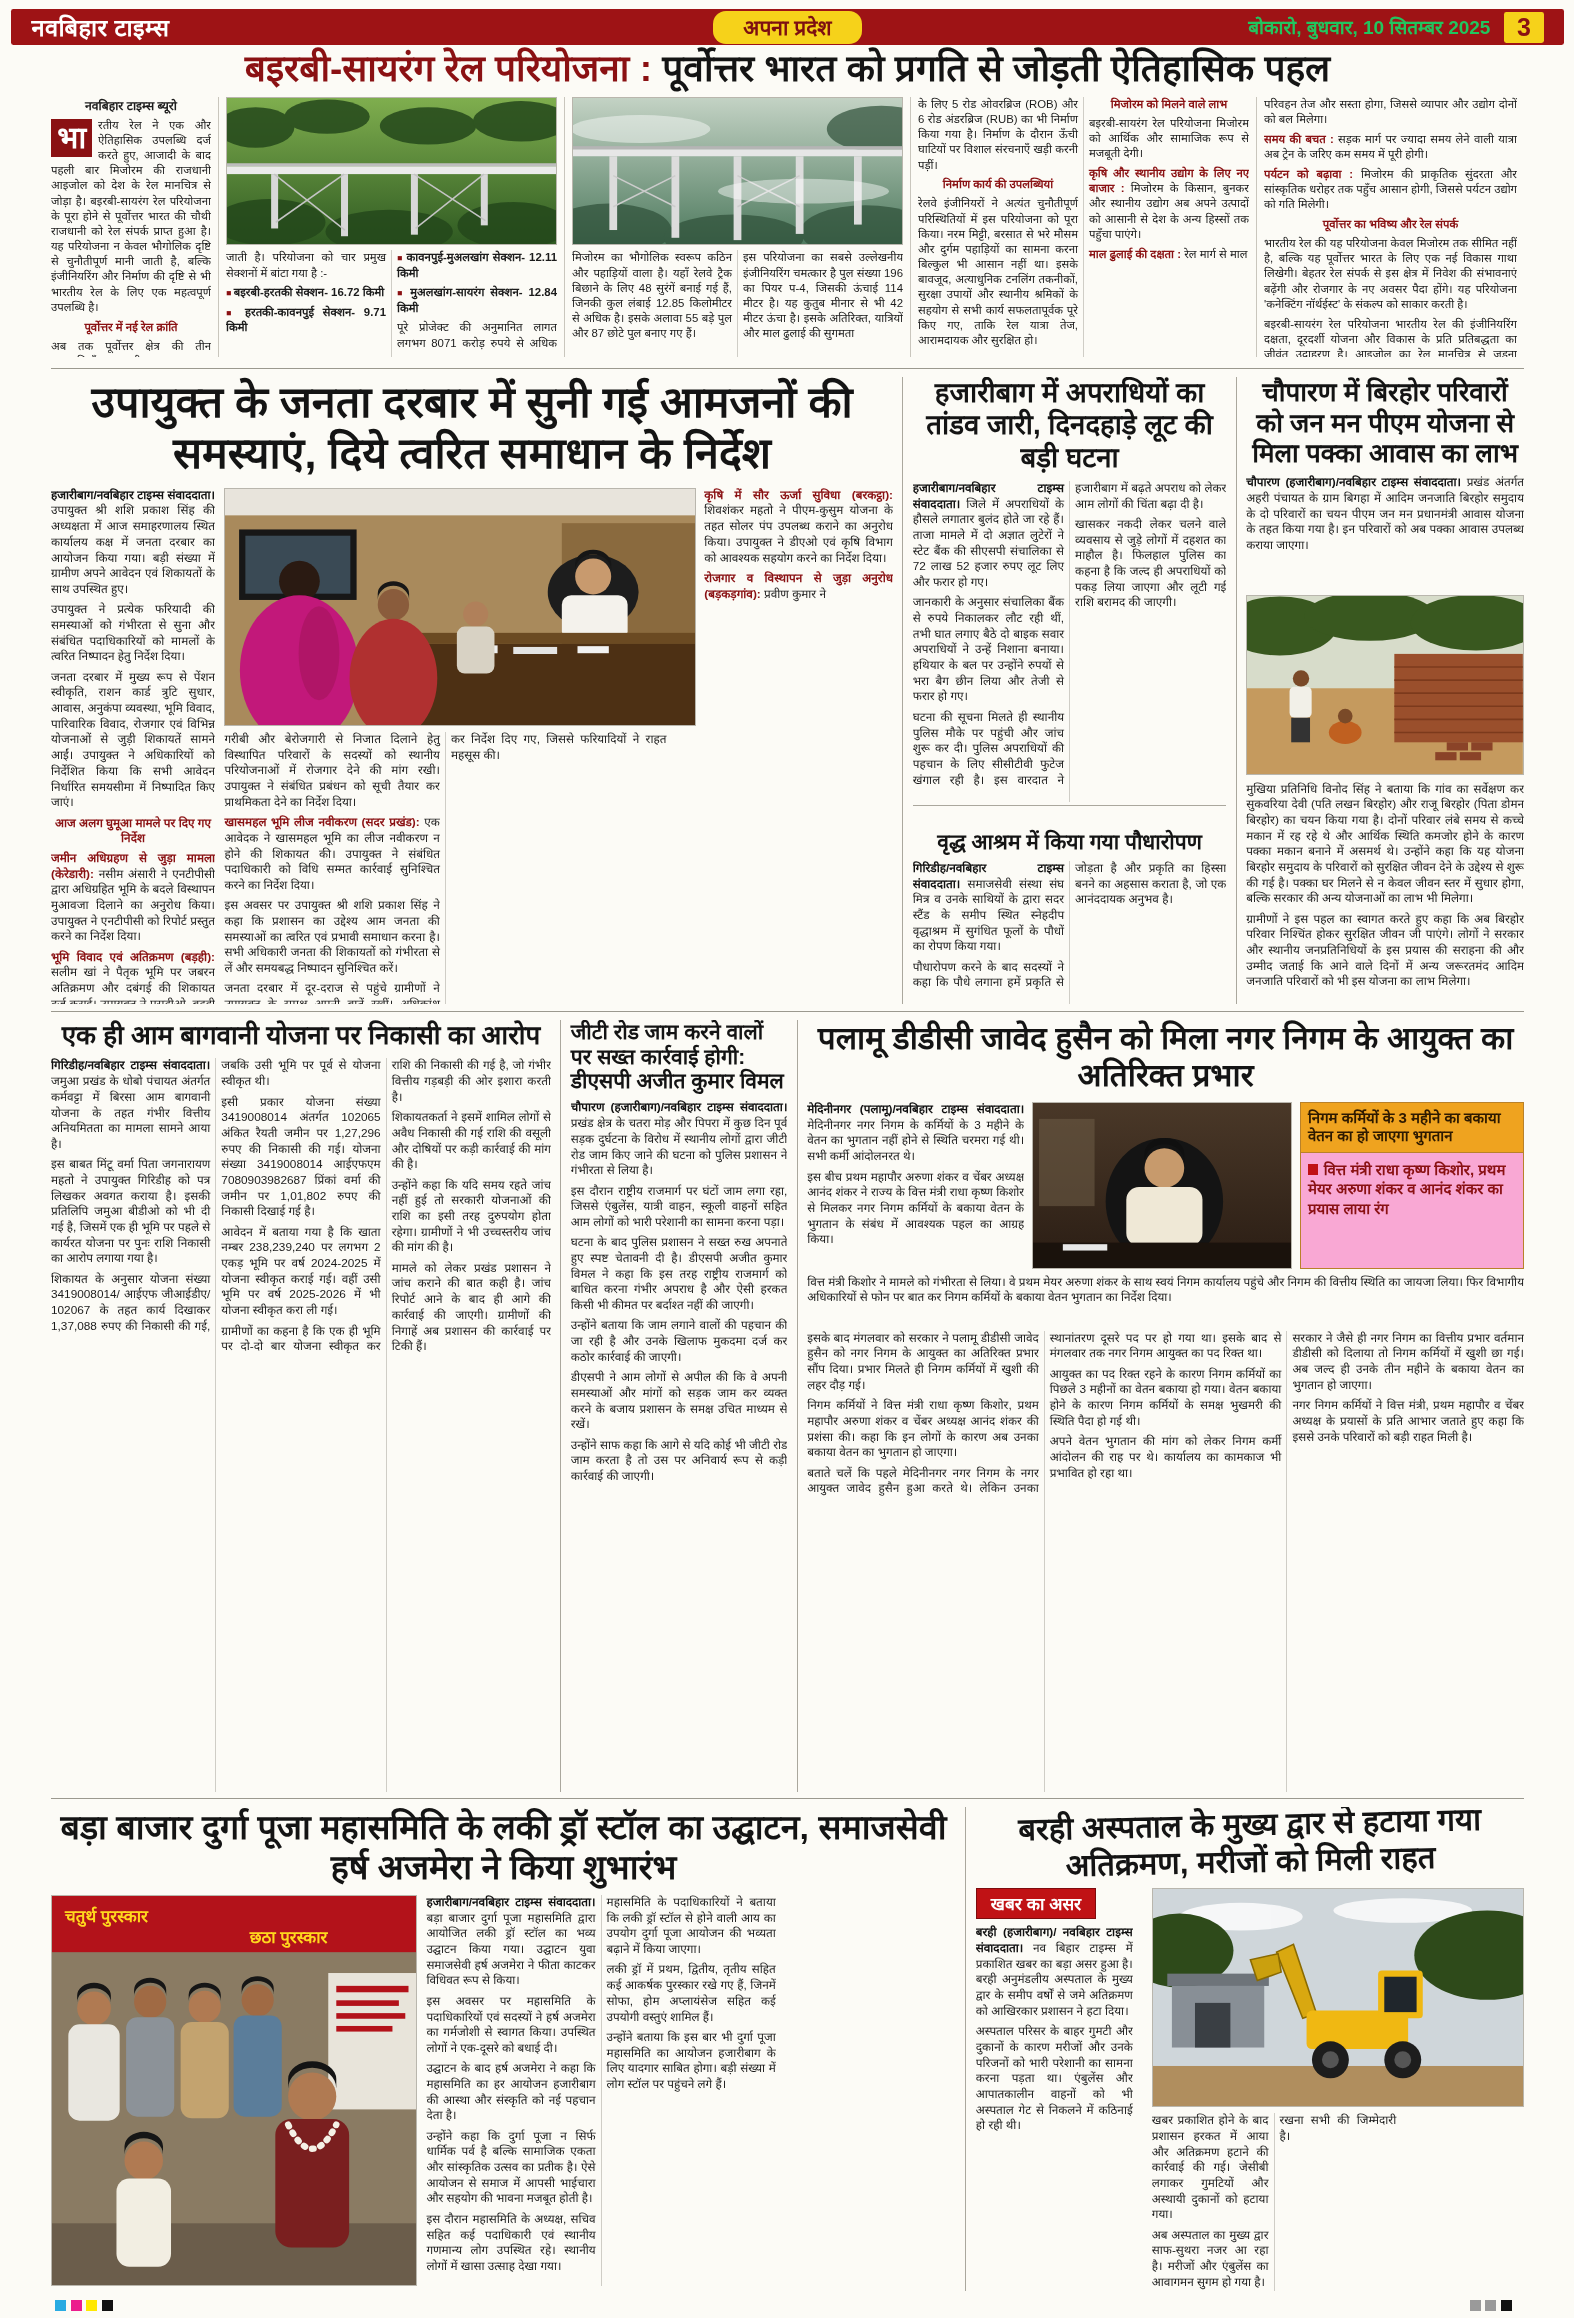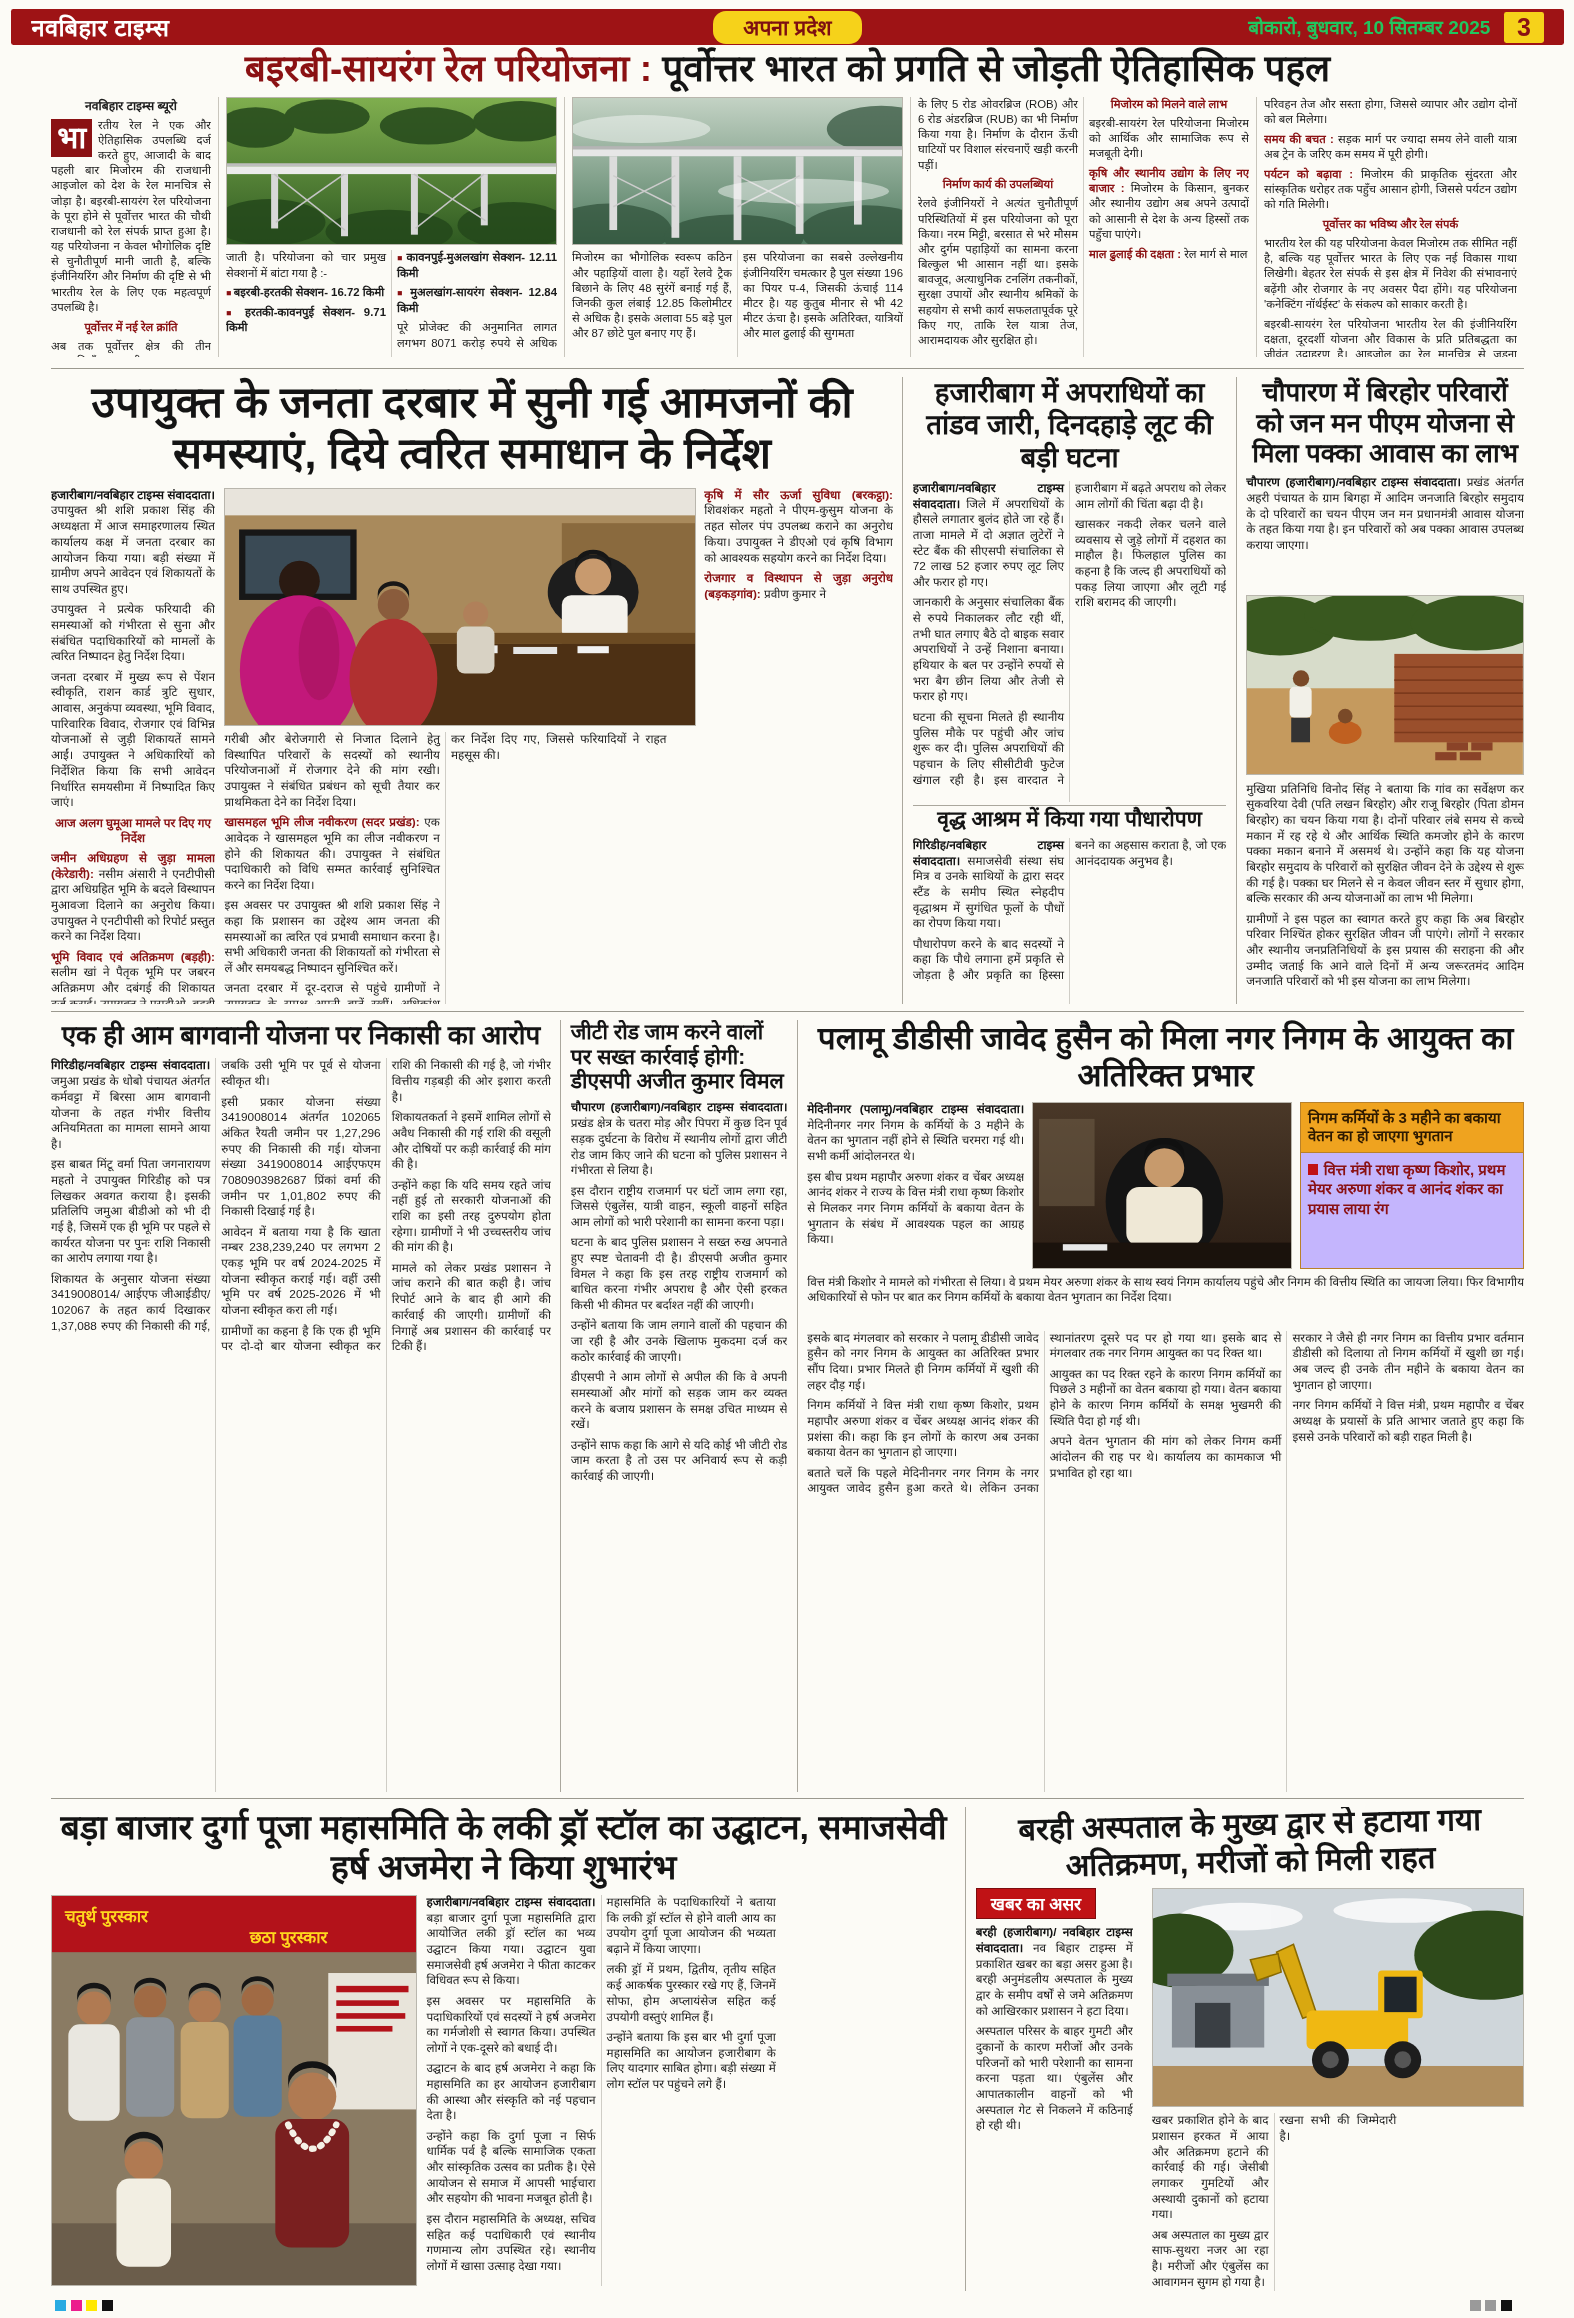--- a/index.html
+++ b/index.html
@@ -66,21 +66,21 @@
   .jd-row{display:flex;gap:7.9px}
   .jd-photo{width:472px;height:238px;flex:0 0 472px}
   .jd-side{flex:1;height:238px}
   .jd-below{margin-top:6.3px;height:calc(100% - 252px)}
 
   
   .loot{width:324px}
   .loot-head{font-size:27.6px;font-weight:800;text-align:center;margin-bottom:6.3px}
   .loot-body{height:321px}
   .inner-head{font-size:21px;font-weight:800;text-align:center;border-top:0.8px solid #aaa79d;
-              padding-top:1px;margin:3.1px 0 6.3px}
+              padding-top:24px;margin:3.1px 0 6.3px}
   .loot-sub{flex:1}
 
   
   .birhor{flex:1}
   .birhor-head{font-size:26px;font-weight:800;text-align:center;margin-bottom:6.3px}
   .birhor-intro{height:120px}
   .birhor-photo{height:180px;margin-bottom:6.3px}
   .birhor-rest{flex:1}
 
   
@@ -88,21 +88,21 @@
   .bagwani h2{font-size:26px;font-weight:800;text-align:center;margin-bottom:7.9px}
   .bagwani-body{flex:1;column-fill:balance}
   .gtroad{width:227px}
   .gtroad h2{font-size:21px;font-weight:800;margin-bottom:6.3px}
   .gtroad-body{flex:1}
   .palamu{flex:1}
   .palamu h2{font-size:31.5px;font-weight:700;text-align:center;margin-bottom:7.9px}
   .palamu-row{display:flex;gap:7.9px;height:167px}
   .palamu-colA{flex:0 0 217px;height:100%}
   .palamu-photo{flex:0 0 260px;height:100%}
-  .sidebox{flex:1;border:1.6px solid #b9812a;background:#c4b5fd}
+  .sidebox{flex:1;border:1.6px solid #b9812a;background:#f9a8d4}
   .sidebox-title{background:#efa31f;color:#2e1a00;font-weight:bold;font-size:15px;line-height:1.25;
                  padding:5.5px 7px;border-bottom:1.6px solid #b9812a}
   .sidebox-text{padding:7px;font-size:15px;font-weight:bold;color:#8a1113;line-height:1.3}
   .redsq{display:inline-block;width:10.2px;height:10.2px;background:#c01215;margin-right:5.5px}
   .palamu-caption{margin:5.5px 0;height:49px;overflow:hidden}
   .palamu-bottom{flex:1;margin-top:1.6px;column-fill:balance}
 
   
   .durga{width:905px}
   .durga h2{font-size:34px;font-weight:800;text-align:center;margin-bottom:7.9px}

